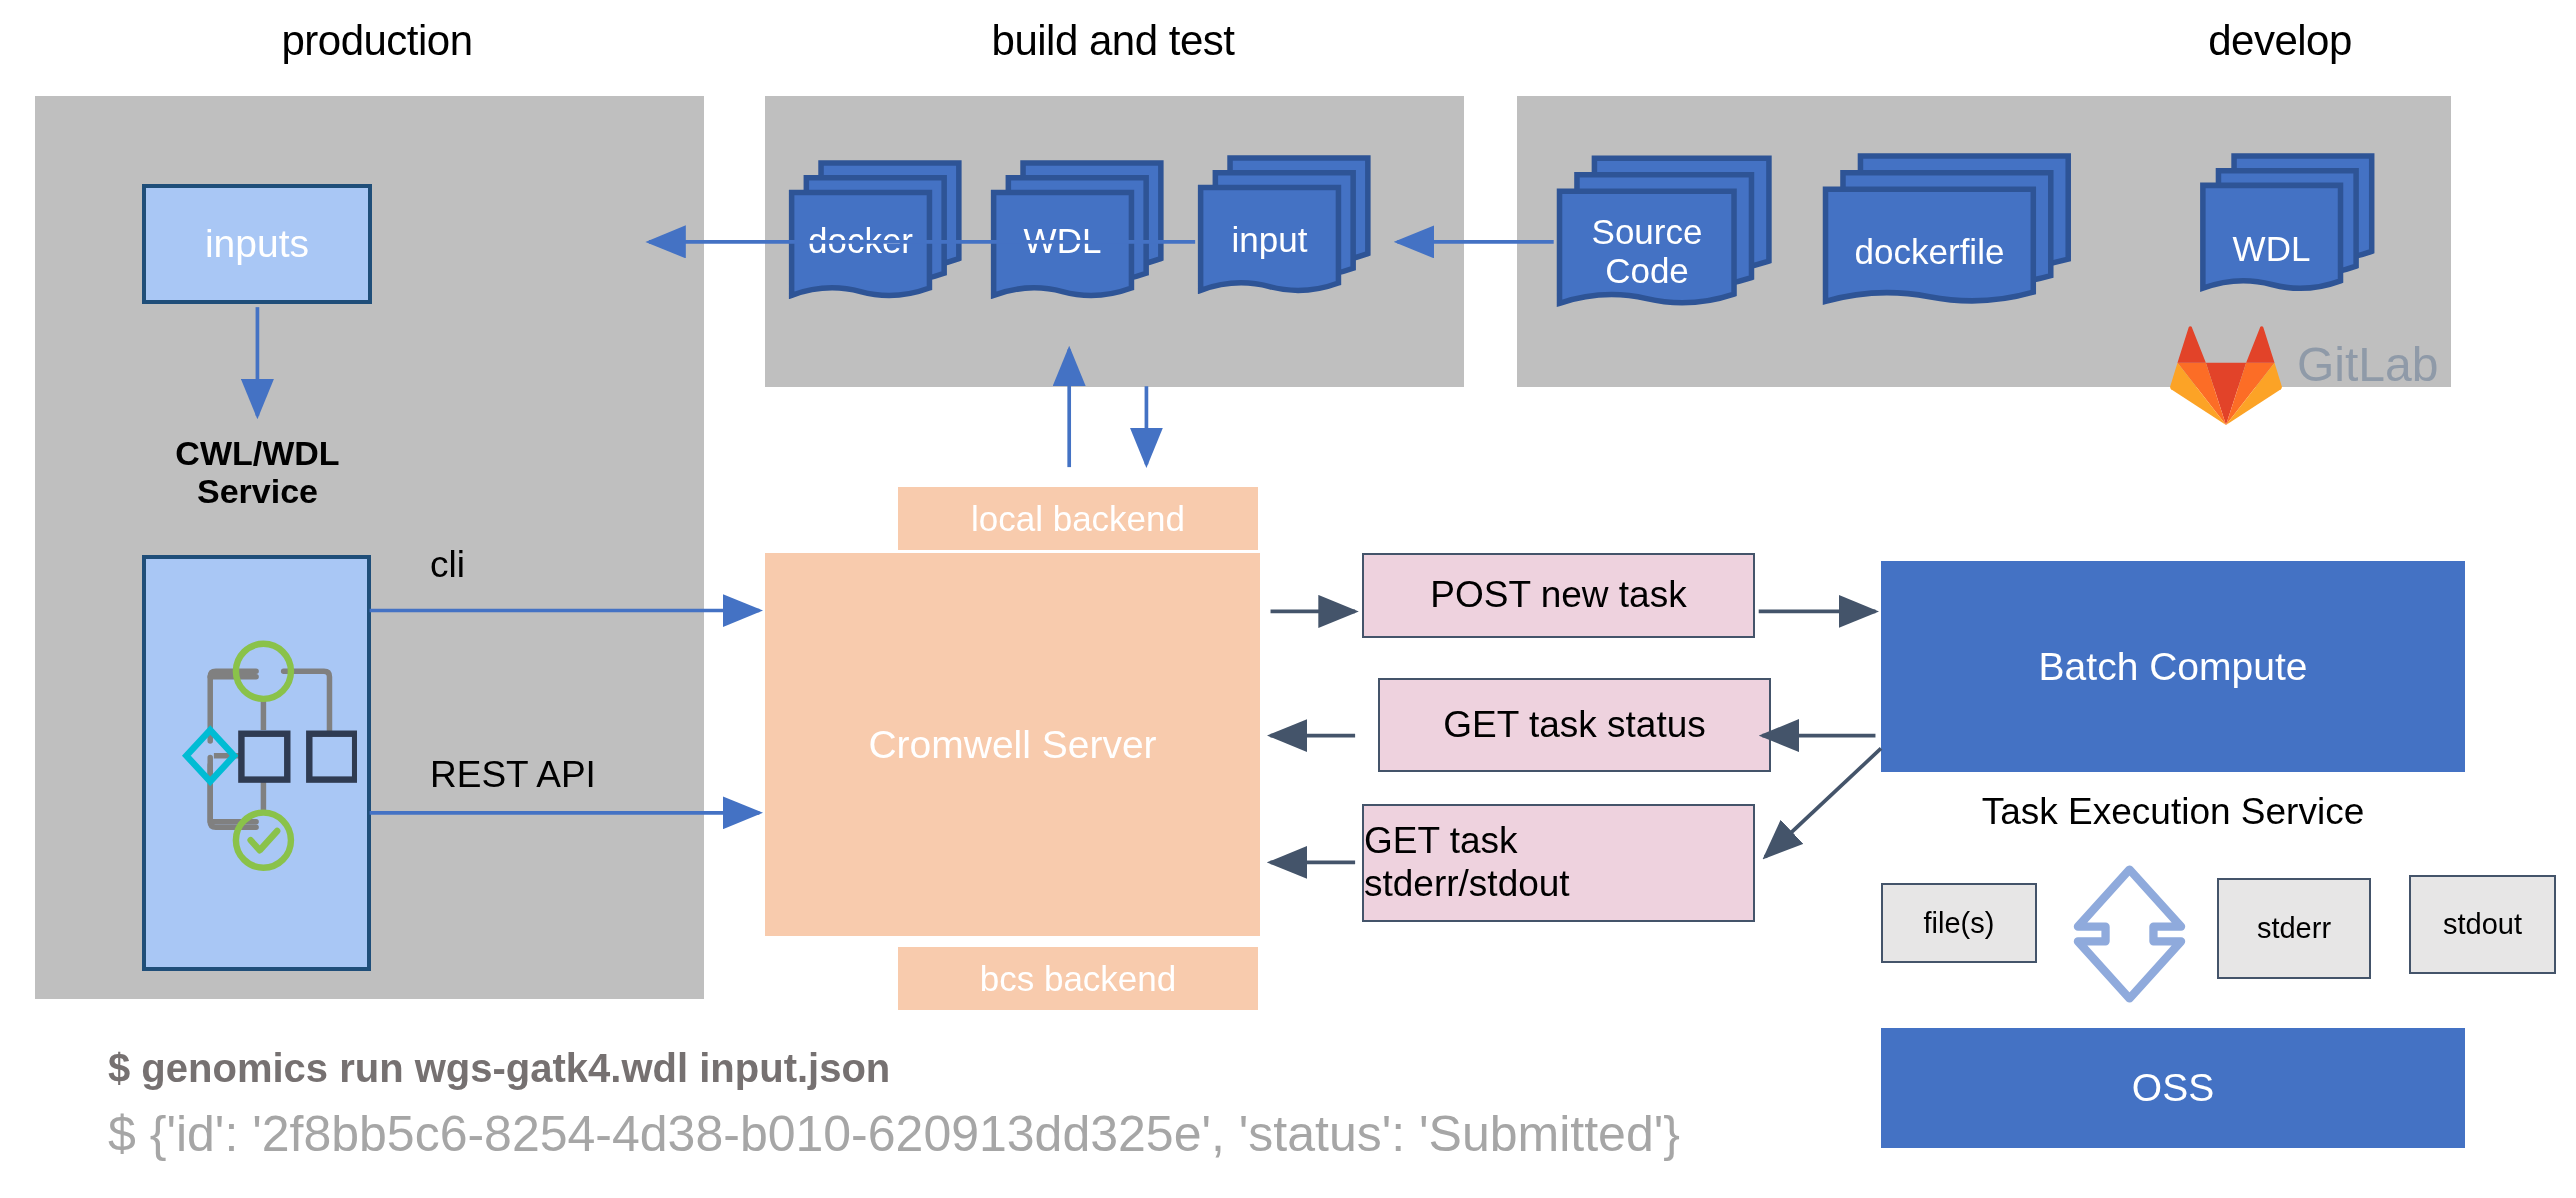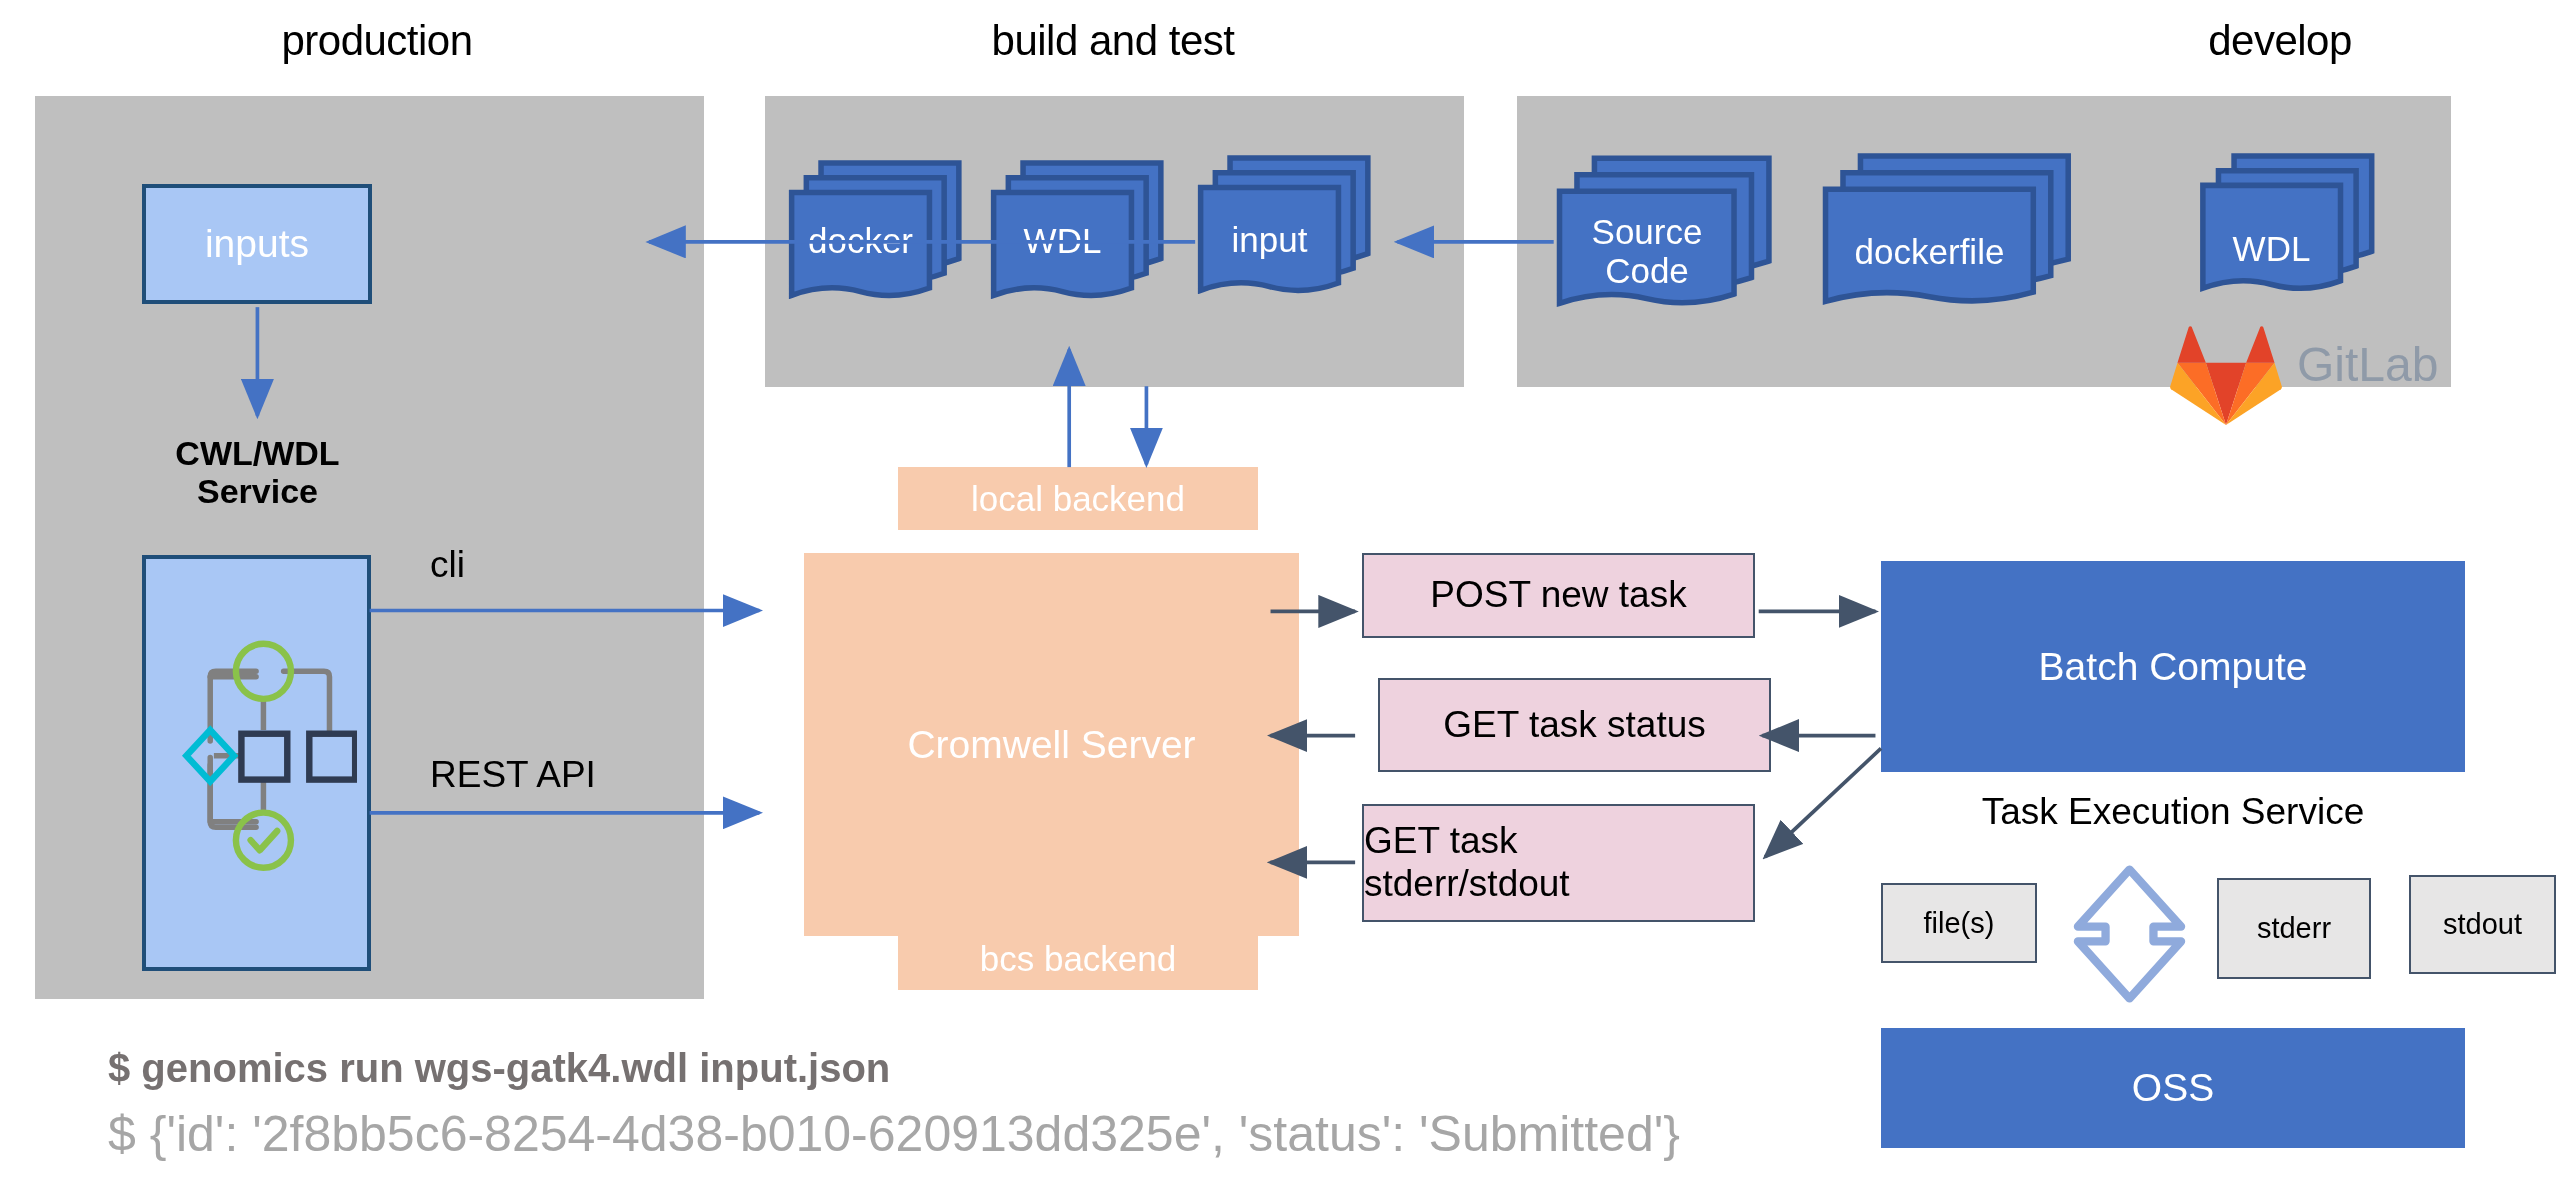--- a/index.html
+++ b/index.html
@@ -61,20 +61,21 @@
   }
   .box-cromwell {
     background: #f8cbad;
     color: #ffffff;
     font-size: 39px;
   }
   .box-backend {
     background: #f8cbad;
     color: #ffffff;
     font-size: 35px;
+    margin-top: 20px;
   }
   .box-api {
     background: #eed2de;
     border: 2.8px solid #44546a;
     color: #000000;
     font-size: 37px;
     line-height: 1.15;
   }
   .box-api.left-align {
     justify-content: flex-start;
@@ -274,21 +275,21 @@
       <path d="M10 50 L22 12 a2 2 0 0 1 4 0 L41 50 Z" fill="#e24329"></path>
       <path d="M63 118 L85 50 L116 50 Z" fill="#fc6d26"></path>
       <path d="M116 50 L124 76 a3 3 0 0 1 -1 3 L63 118 Z" fill="#fca326"></path>
       <path d="M116 50 L104 12 a2 2 0 0 0 -4 0 L85 50 Z" fill="#e24329"></path>
     </svg>
     <div class="gitlab-word" style="left:129px; top:20px;">GitLab</div>
   </div>
 
   <div class="abs box box-backend" style="left:898px; top:467px; width:360px; height:63px;">local backend</div>
 
-  <div class="abs box box-cromwell" style="left:804px; top:553px; width:495px; height:383px;">Cromwell Server</div>
+  <div class="abs box box-cromwell" style="left:765px; top:553px; width:495px; height:383px;">Cromwell Server</div>
 
   <div class="abs box box-backend" style="left:898px; top:927px; width:360px; height:63px;">bcs backend</div>
 
   <div class="abs box box-api" style="left:1362px; top:553px; width:393px; height:85px;">POST new task</div>
 
   <div class="abs box box-api" style="left:1378px; top:678px; width:393px; height:94px;">GET task status</div>
 
   <div class="abs box box-api left-align" style="left:1362px; top:804px; width:393px; height:118px;">
     <div>
       <span>GET task</span><br>

